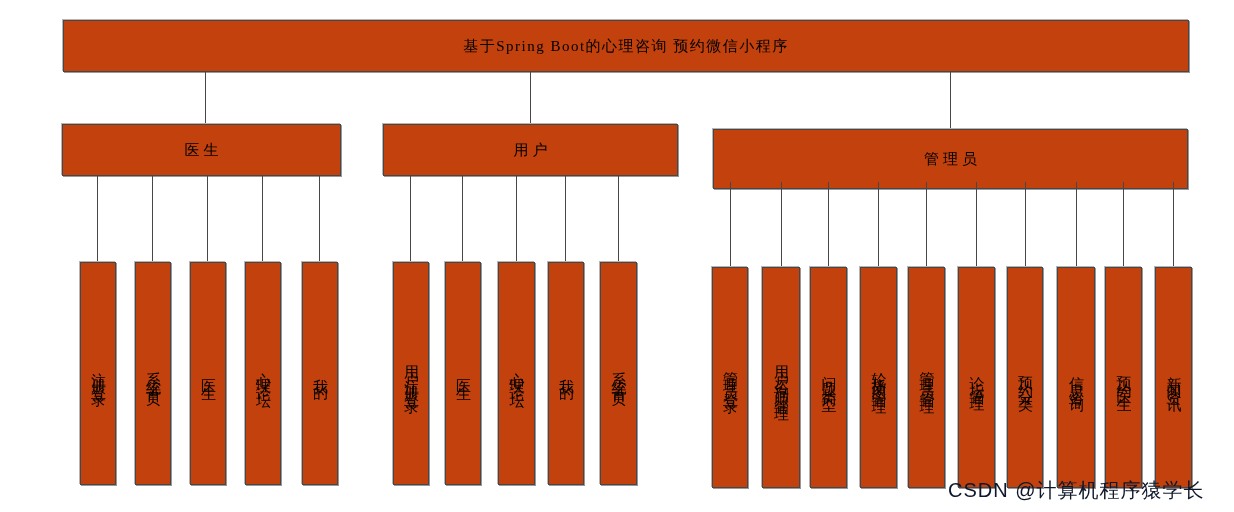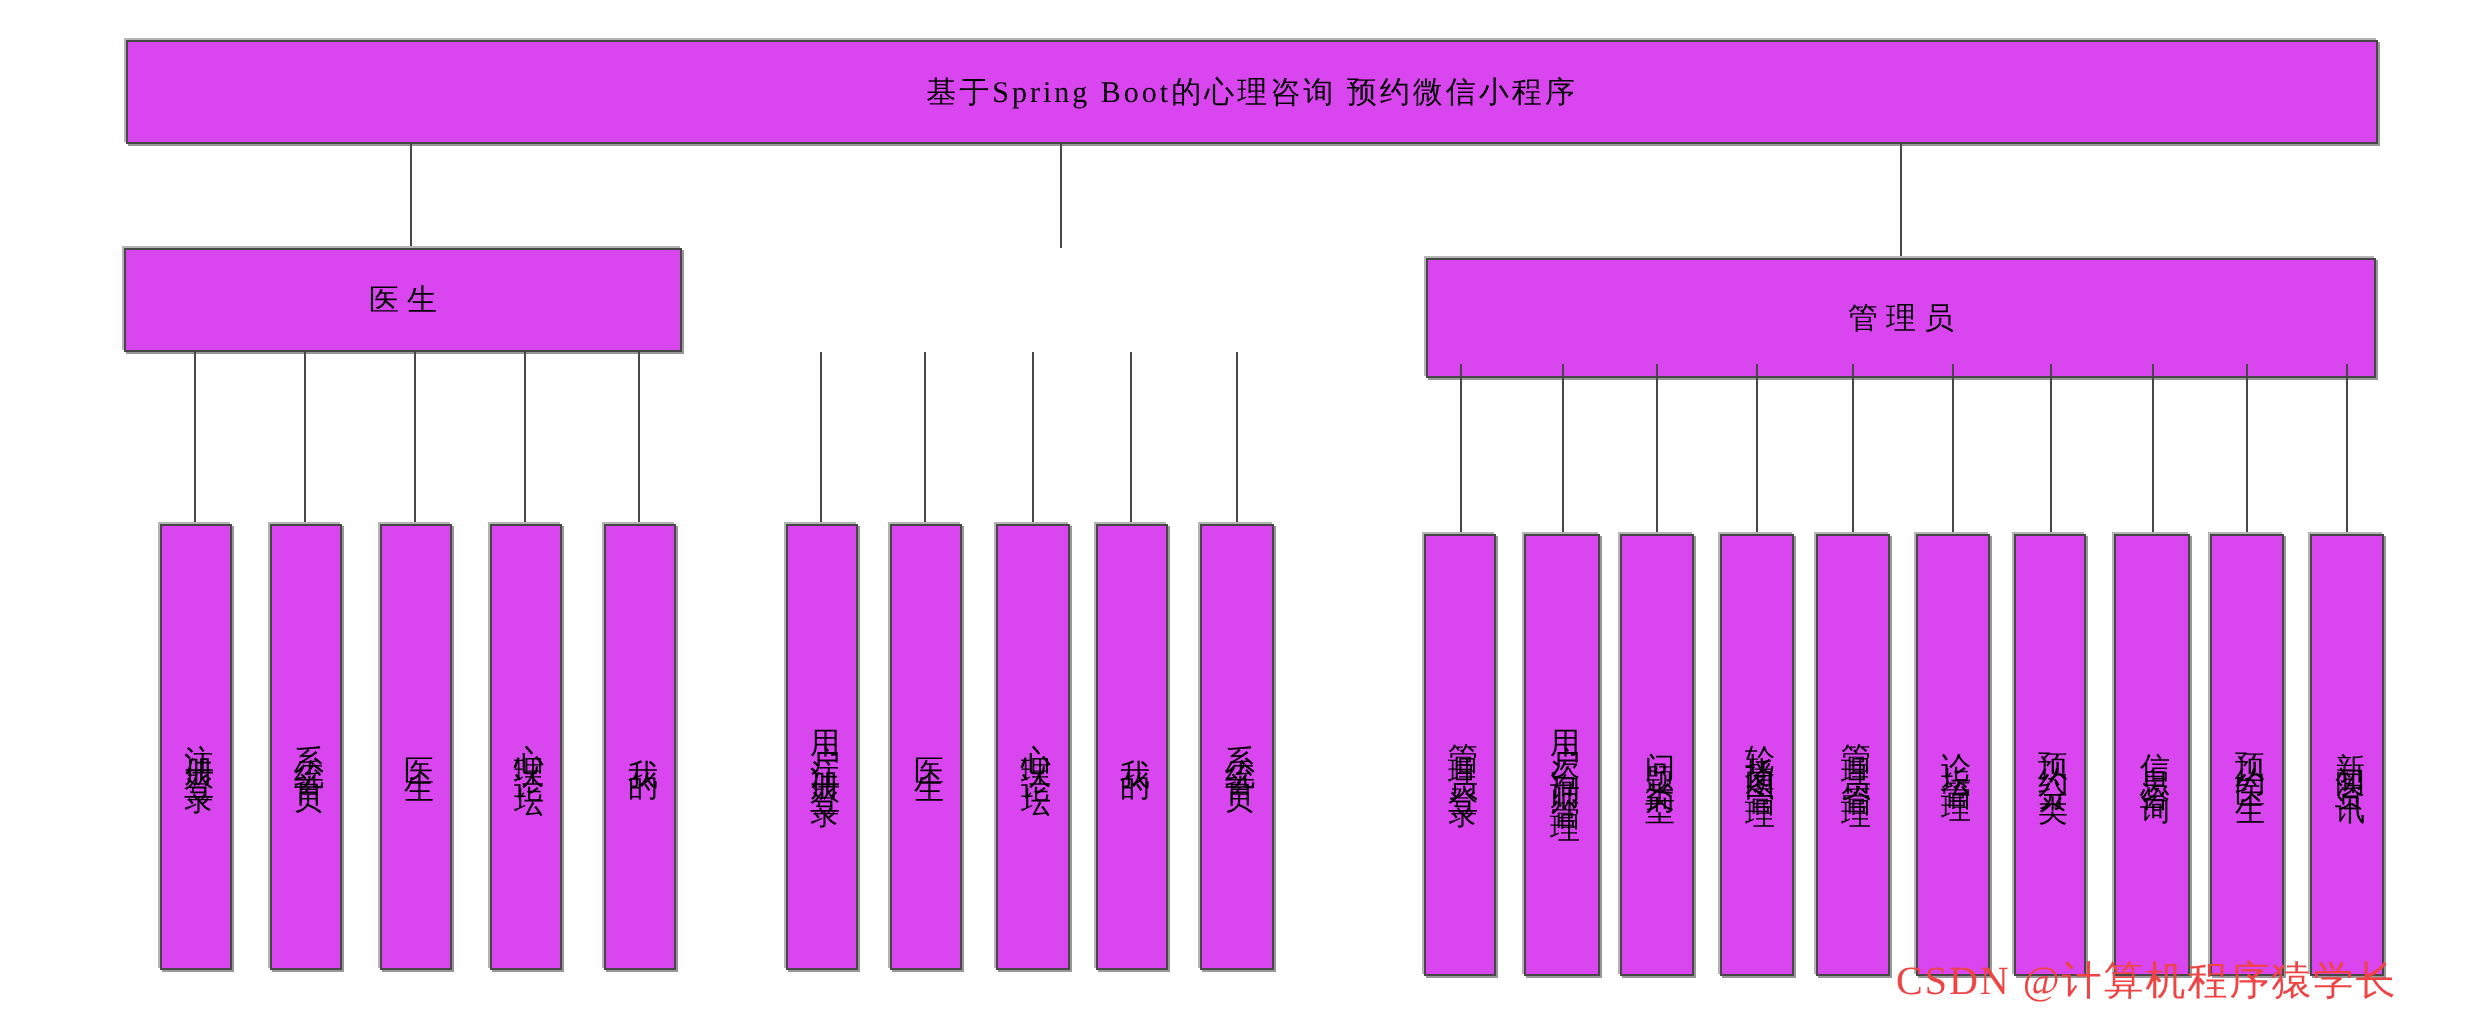--- a/index.html
+++ b/index.html
@@ -12,21 +12,21 @@
     width: 1234px;
     height: 512px;
     background: #ffffff;
     overflow: hidden;
     font-family: "Liberation Serif", "DejaVu Serif", serif;
     color: #000000;
   }
   .box {
     position: absolute;
     box-sizing: border-box;
-    background: #d946ef;
+    background: #c2410c;
     border: 1px solid #474747;
     box-shadow: 1px 1px 0 #989898, -1px -1px 0 #b5b5b5;
     display: flex;
     align-items: center;
     justify-content: center;
   }
   .hlabel {
     font-size: 15px;
     letter-spacing: 4px;
     text-indent: 4px;
@@ -46,42 +46,45 @@
   }
   .vline {
     position: absolute;
     width: 1px;
     background: #474747;
   }
   .watermark {
     position: absolute;
     left: 948px;
     top: 477px;
-    font-family: Liberation Serif, serif;
+    font-family: Liberation Sans, sans-serif;
     font-size: 20px;
     letter-spacing: 1px;
-    color: #ef4444;
+    color: #0f172a;
     white-space: nowrap;
   }
 </style>
 </head>
 <body>
 
 <div id="canvas">
 
   <div class="box" style="left:63px; top:20px; width:1126px; height:52px;">
     <span class="title-label">基于Spring Boot的心理咨询 预约微信小程序</span>
   </div>
 
   <div class="vline" style="left:205px; top:72px; height:52px;"></div>
   <div class="vline" style="left:530px; top:72px; height:52px;"></div>
   <div class="vline" style="left:950px; top:72px; height:57px;"></div>
 
   <div class="box" style="left:62px; top:124px; width:279px; height:52px;">
     <span class="hlabel">医生</span>
+  </div>
+  <div class="box" style="left:383px; top:124px; width:295px; height:52px;">
+    <span class="hlabel">用户</span>
   </div>
   <div class="box" style="left:713px; top:129px; width:475px; height:60px;">
     <span class="hlabel">管理员</span>
   </div>
 
   <div class="vline" style="left:97px;  top:176px; height:86px;"></div>
   <div class="vline" style="left:152px; top:176px; height:86px;"></div>
   <div class="vline" style="left:207px; top:176px; height:86px;"></div>
   <div class="vline" style="left:262px; top:176px; height:86px;"></div>
   <div class="vline" style="left:319px; top:176px; height:86px;"></div>

